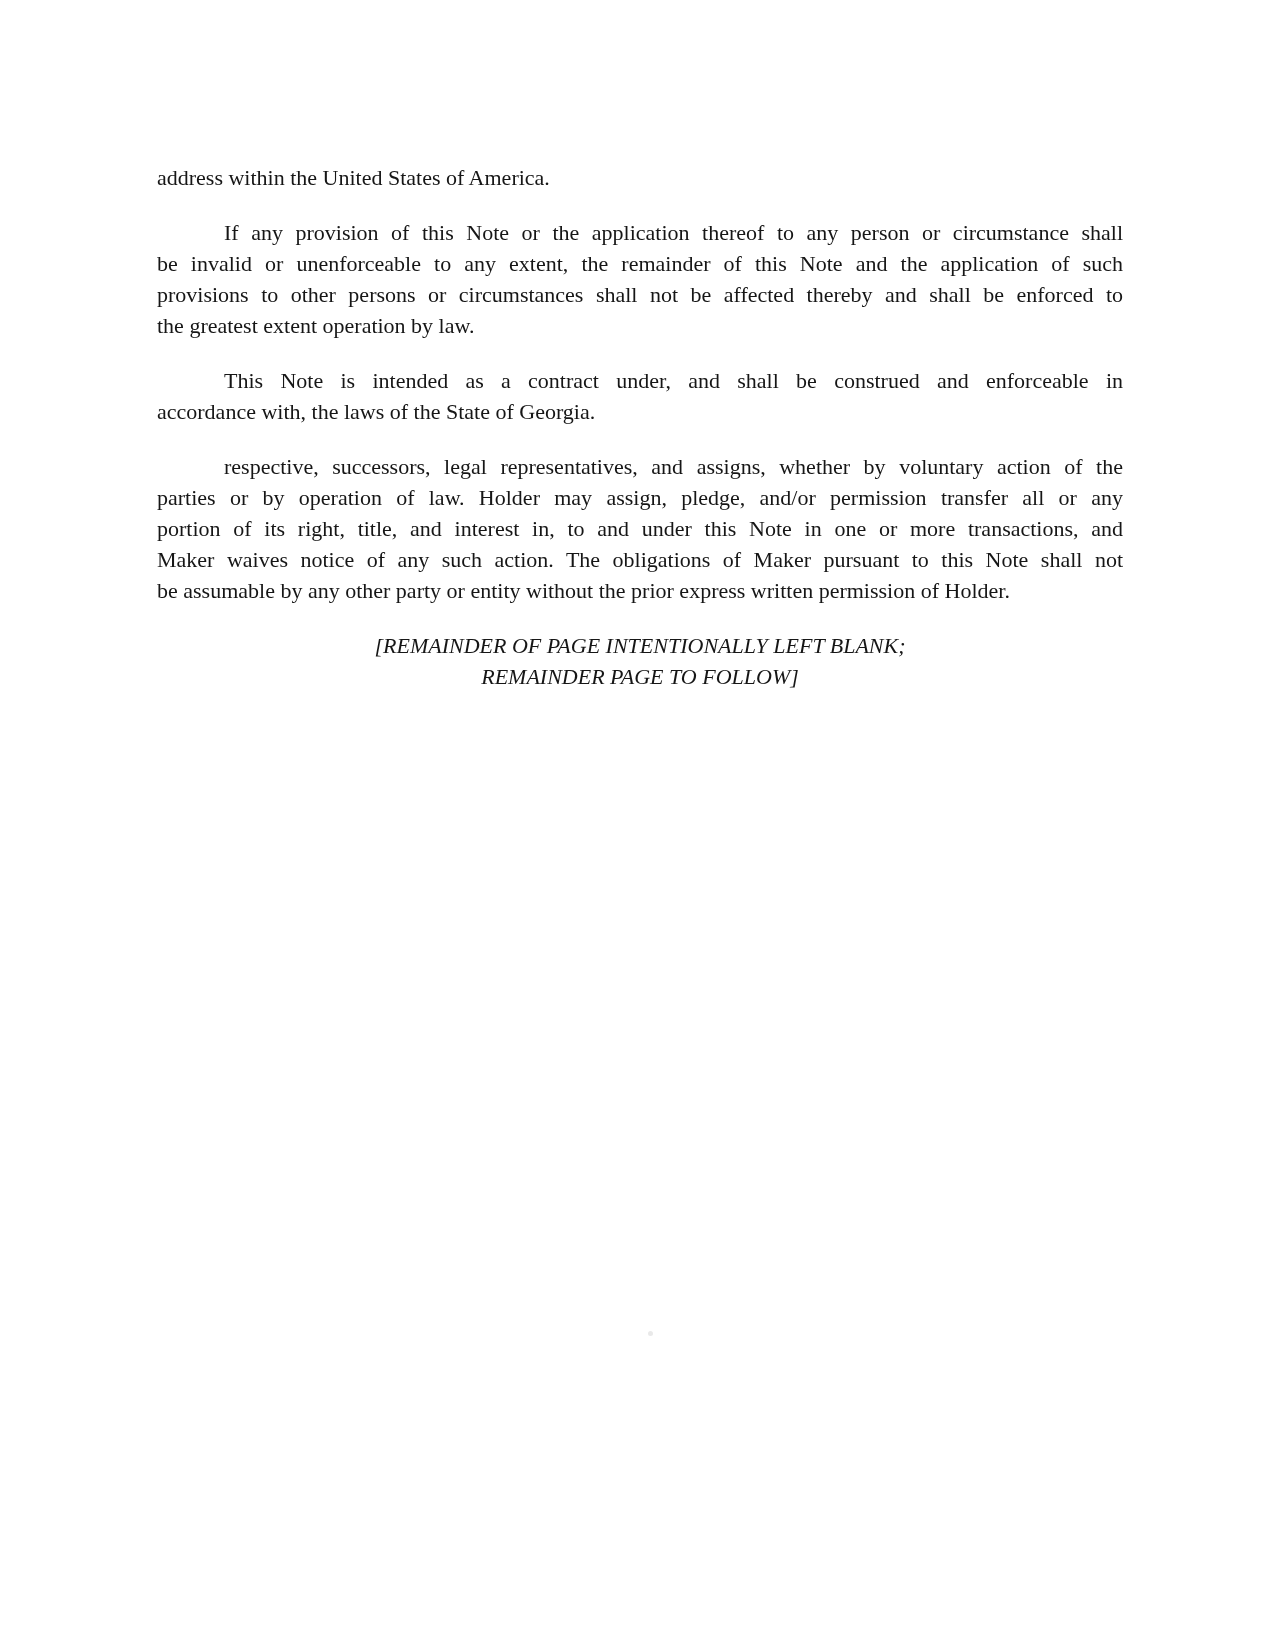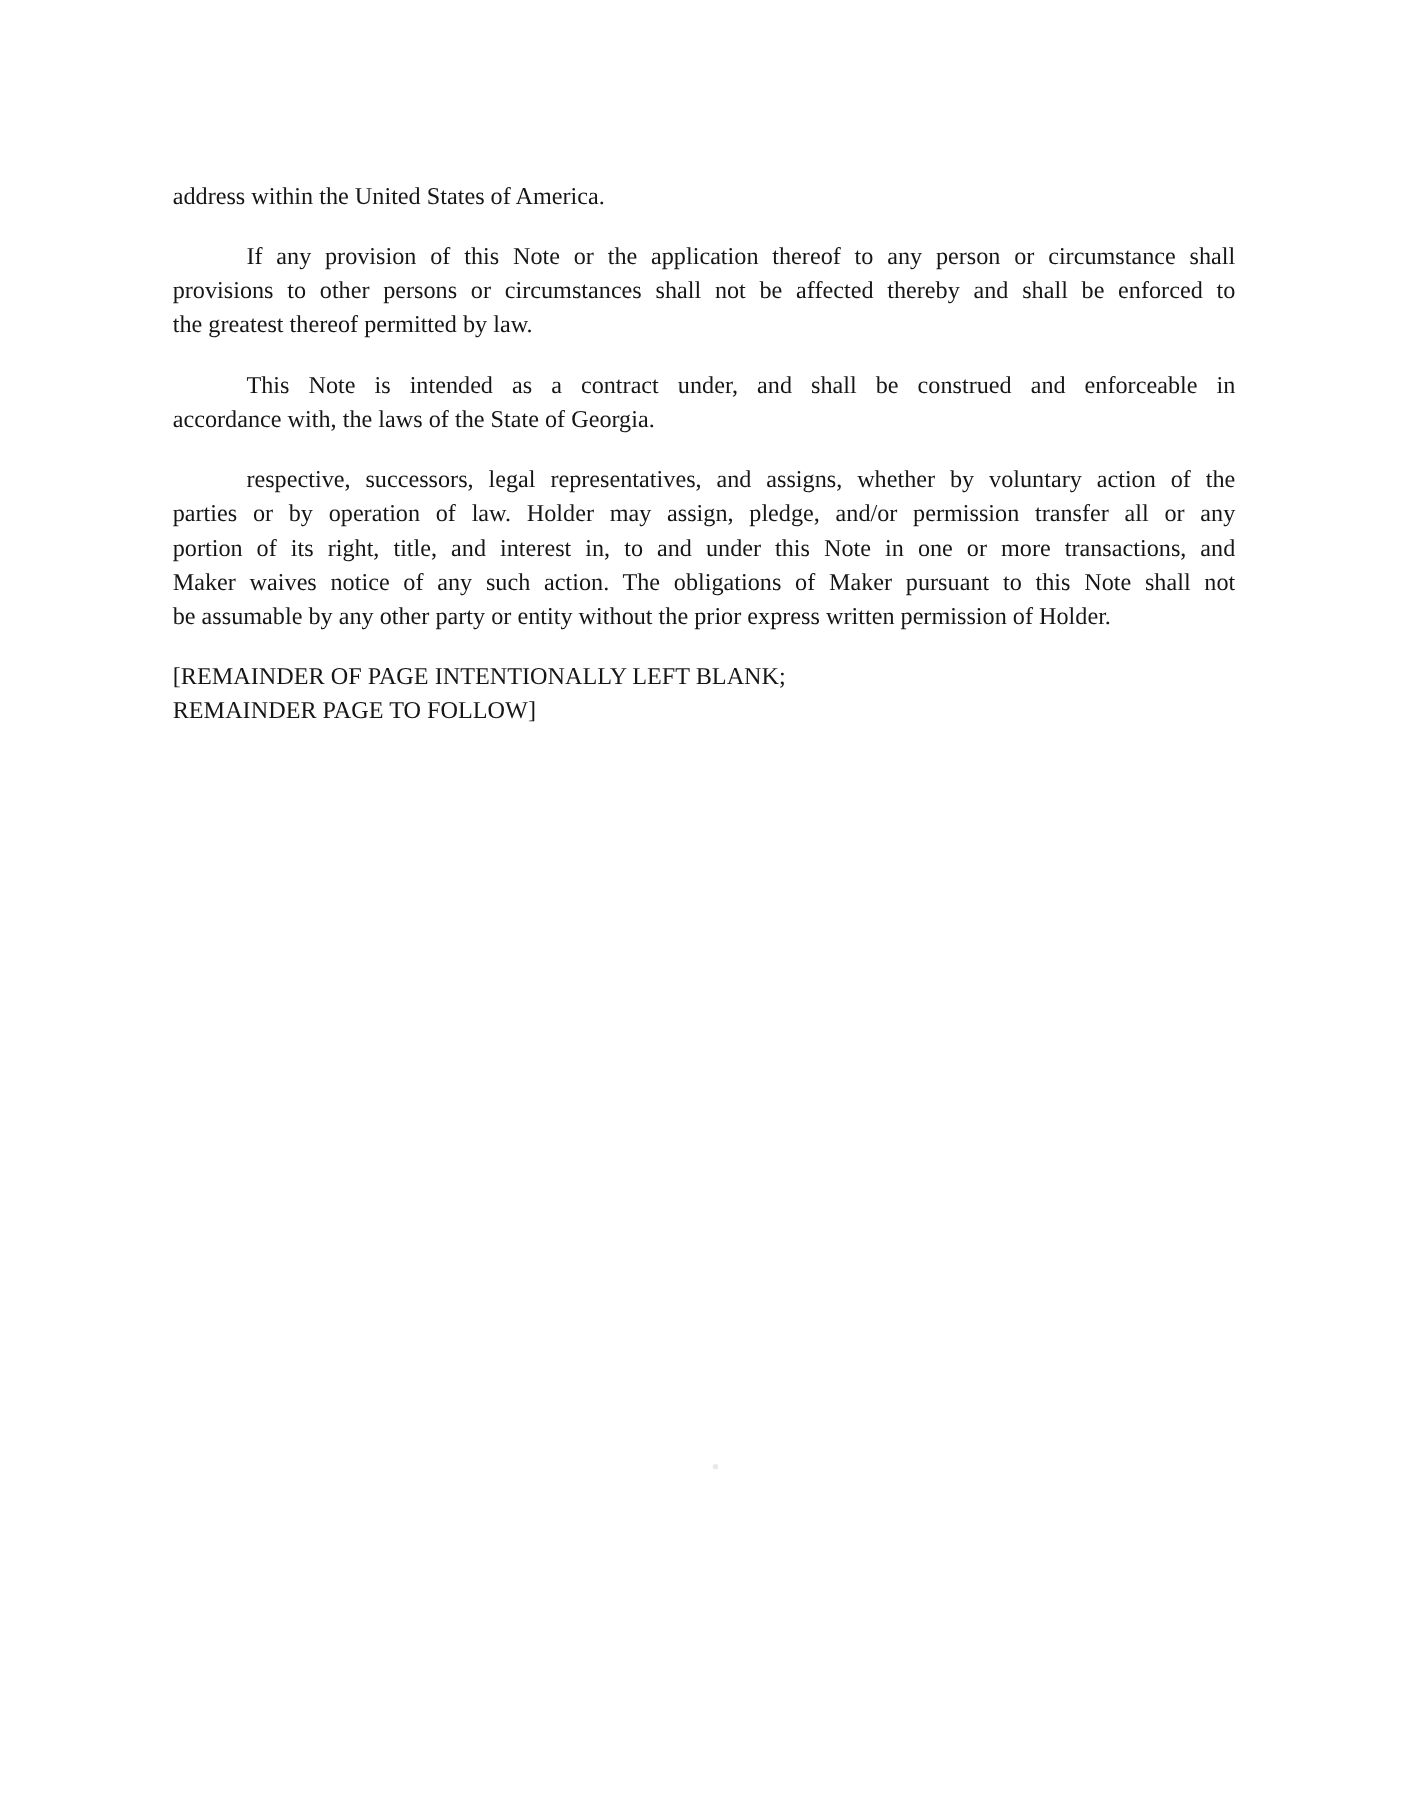--- a/index.html
+++ b/index.html
@@ -34,21 +34,23 @@
     text-align: left;
   }
   .line.jl {
     text-align: justify;
     text-align-last: justify;
   }
   .para.indent .line:first-child {
     padding-left: 67px;
   }
   .para.center .line {
+    text-align: center;
     padding-left: 0 !important;
+    font-style: italic;
   }
   .footer {
     position: absolute;
     left: 0;
     top: 1538px;
     width: 100%;
     text-align: center;
     font-size: 22px;
     line-height: 26px;
     color: #1a1a1a;
@@ -66,22 +68,23 @@
 </head>
 <body>
 
 <div class="page">
   <div class="body-text" id="doc-body">
       <div class="para">
         <div class="line">address within the United States of America.</div>
       </div>
       <div class="para indent justify">
         <div class="line jl">If any provision of this Note or the application thereof to any person or circumstance shall</div>
+        <div class="line jl">be invalid or unenforceable to any extent, the remainder of this Note and the application of such</div>
         <div class="line jl">provisions to other persons or circumstances shall not be affected thereby and shall be enforced to</div>
-        <div class="line">the greatest thereof permitted by law.</div>
+        <div class="line">the greatest extent operation by law.</div>
       </div>
       <div class="para indent justify">
         <div class="line jl">This Note is intended as a contract under, and shall be construed and enforceable in</div>
         <div class="line">accordance with, the laws of the State of Georgia.</div>
       </div>
       <div class="para indent justify">
         <div class="line jl">respective, successors, legal representatives, and assigns, whether by voluntary action of the</div>
         <div class="line jl">parties or by operation of law. Holder may assign, pledge, and/or permission transfer all or any</div>
         <div class="line jl">portion of its right, title, and interest in, to and under this Note in one or more transactions, and</div>
         <div class="line jl">Maker waives notice of any such action. The obligations of Maker pursuant to this Note shall not</div>

